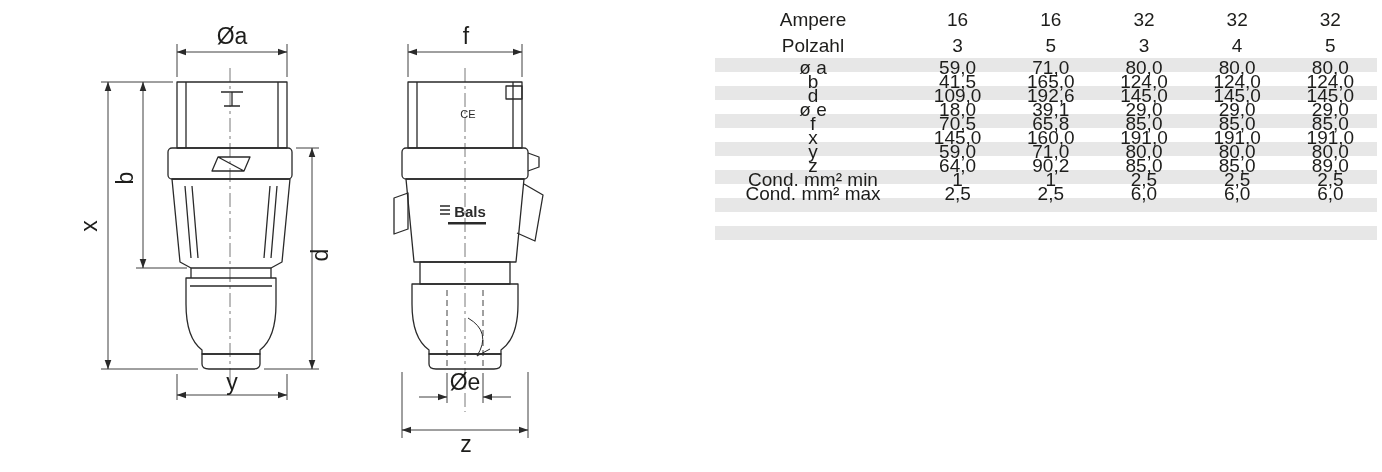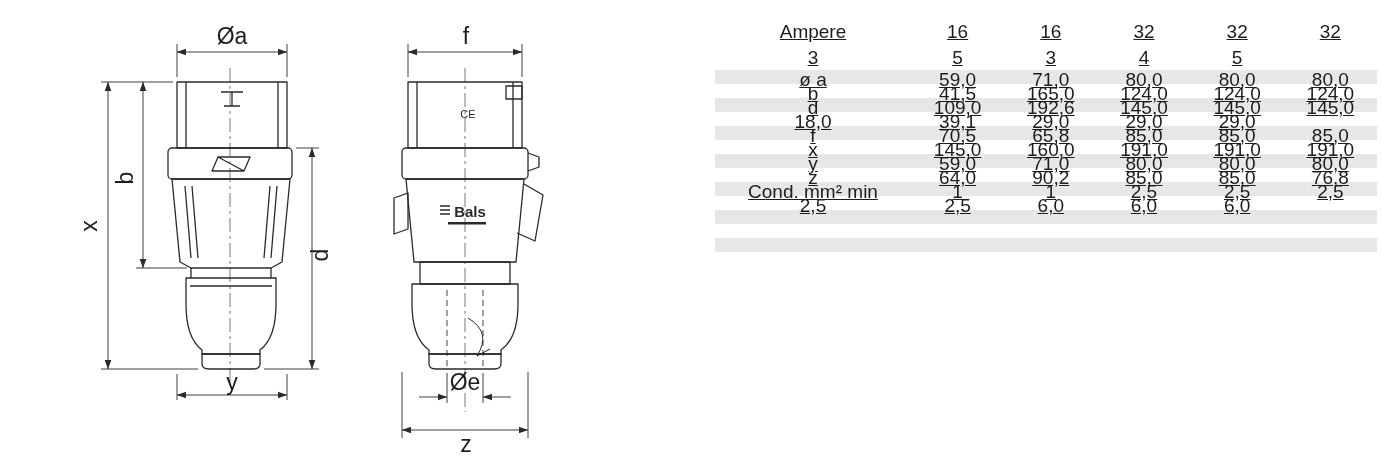--- a/index.html
+++ b/index.html
@@ -7,21 +7,21 @@
     width: 1382px; height: 472px;
     background: #ffffff;
     font-family: "Liberation Sans", sans-serif;
     color: var(--text, #1d1d1b);
     overflow: hidden;
   }
   .page { position: relative; width: 1382px; height: 472px; }
 
   .drawing-area { position: absolute; left: 0; top: 0; width: 700px; height: 472px; }
 
-  .table-area { position: absolute; left: 715px; top: 18px; width: 662px; text-decoration: underline; }
+  .table-area { position: absolute; left: 715px; top: 6px; width: 662px; }
   .trow {
     display: grid;
     grid-template-columns: 196px repeat(5, 93.2px);
     height: 14px;
     align-items: center;
   }
   .trow.thead { height: 26px; }
   .trow.stripe { background: var(--stripe, #e7e7e7); }
   .cell {
     text-align: center;
@@ -130,20 +130,21 @@
   <div class="table-area" id="dim-table">
       <div class="trow thead">
         <div class="cell label">Ampere</div>
         <div class="cell">16</div>
         <div class="cell">16</div>
         <div class="cell">32</div>
         <div class="cell">32</div>
         <div class="cell">32</div>
       </div>
       <div class="trow thead">
+        <div class="cell label">Polzahl</div>
         <div class="cell">3</div>
         <div class="cell">5</div>
         <div class="cell">3</div>
         <div class="cell">4</div>
         <div class="cell">5</div>
       </div>
       <div class="trow stripe">
         <div class="cell label">ø a</div>
         <div class="cell">59,0</div>
         <div class="cell">71,0</div>
@@ -161,20 +162,21 @@
       </div>
       <div class="trow stripe">
         <div class="cell label">d</div>
         <div class="cell">109,0</div>
         <div class="cell">192,6</div>
         <div class="cell">145,0</div>
         <div class="cell">145,0</div>
         <div class="cell">145,0</div>
       </div>
       <div class="trow">
+        <div class="cell label">ø e</div>
         <div class="cell">18,0</div>
         <div class="cell">39,1</div>
         <div class="cell">29,0</div>
         <div class="cell">29,0</div>
         <div class="cell">29,0</div>
       </div>
       <div class="trow stripe">
         <div class="cell label">f</div>
         <div class="cell">70,5</div>
         <div class="cell">65,8</div>
@@ -197,31 +199,32 @@
         <div class="cell">80,0</div>
         <div class="cell">80,0</div>
         <div class="cell">80,0</div>
       </div>
       <div class="trow">
         <div class="cell label">z</div>
         <div class="cell">64,0</div>
         <div class="cell">90,2</div>
         <div class="cell">85,0</div>
         <div class="cell">85,0</div>
-        <div class="cell">76,8</div>
+        <div class="cell">89,0</div>
       </div>
       <div class="trow stripe">
         <div class="cell label">Cond. mm² min</div>
         <div class="cell">1</div>
         <div class="cell">1</div>
         <div class="cell">2,5</div>
         <div class="cell">2,5</div>
         <div class="cell">2,5</div>
       </div>
       <div class="trow">
+        <div class="cell label">Cond. mm² max</div>
         <div class="cell">2,5</div>
         <div class="cell">2,5</div>
         <div class="cell">6,0</div>
         <div class="cell">6,0</div>
         <div class="cell">6,0</div>
       </div>
       <div class="trow stripe">
         <div class="cell label"></div>
         <div class="cell"></div>
         <div class="cell"></div>

